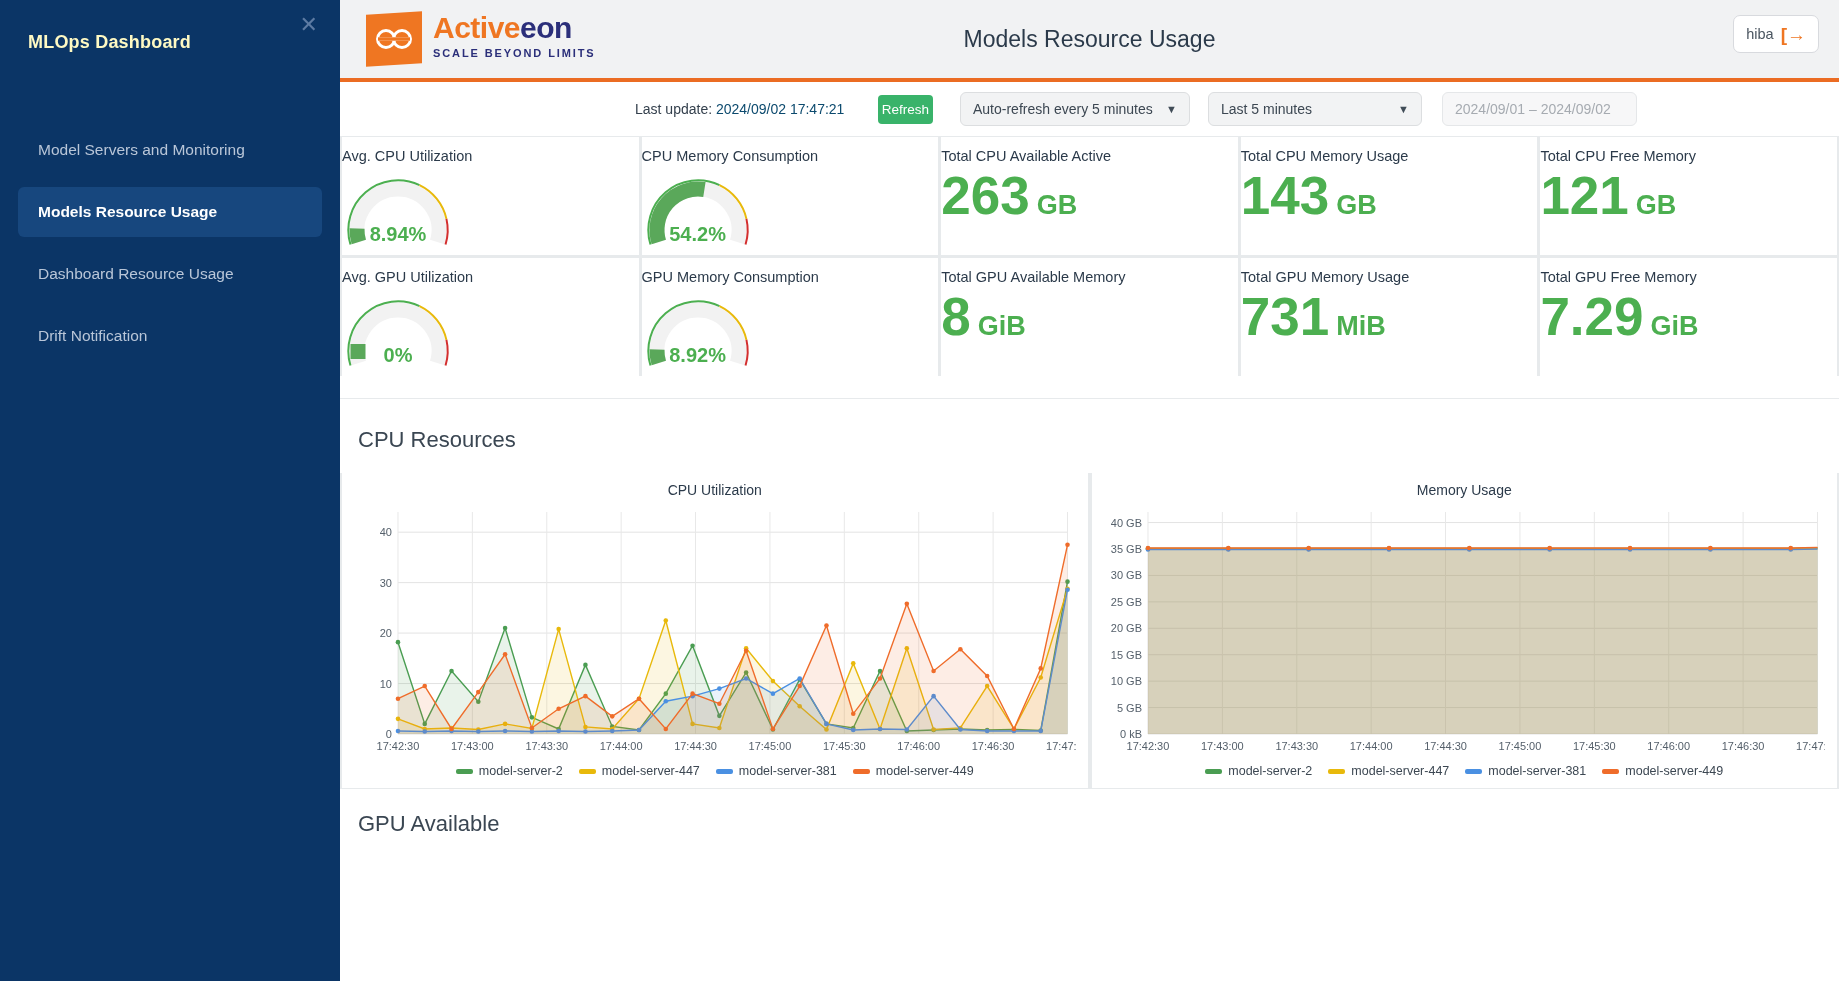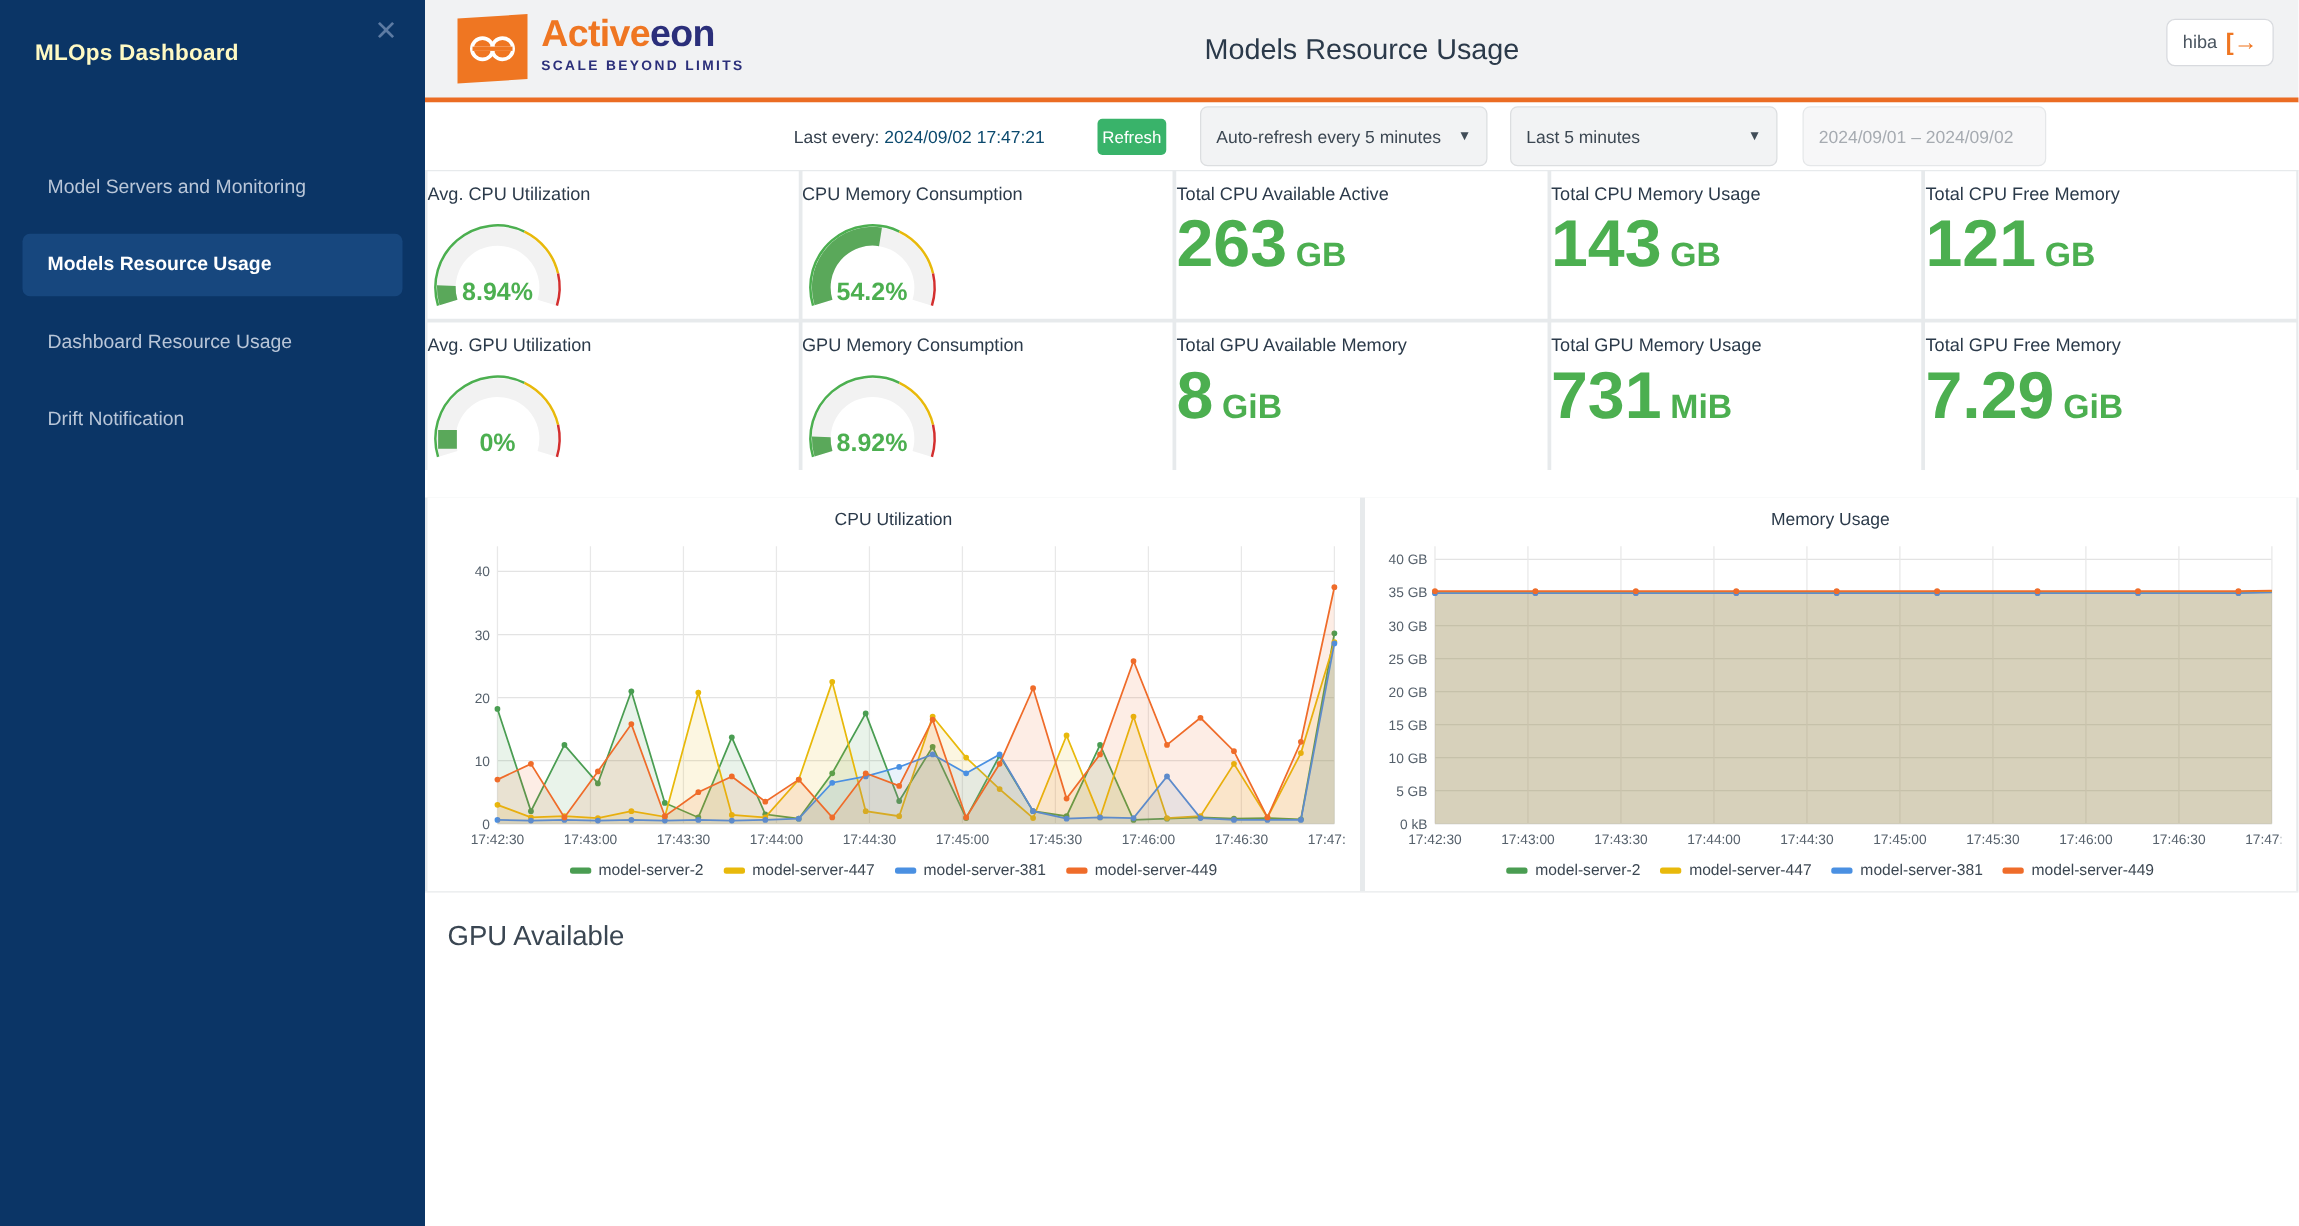--- a/index.html
+++ b/index.html
@@ -81,21 +81,21 @@
   .last-update {
     position: absolute; left: 295px; font-size: 14px; color: #34404d;
   }
   .last-update .val { color: #0c4a6e; }
   .refresh-btn {
     position: absolute; left: 538px; width: 55px; height: 29px;
     background: #39b36a; color: #fff; border: 0; border-radius: 4px;
     font-size: 13.5px; cursor: pointer; font-family: inherit;
   }
   .sel {
-    position: absolute; height: 48px; background: #f2f3f4;
+    position: absolute; height: 34px; background: #f2f3f4;
     border: 1px solid #dcdee0; border-radius: 6px;
     display: flex; align-items: center; justify-content: space-between;
     padding: 0 12px; font-size: 14px; color: #3c4752; cursor: pointer;
   }
   .sel.auto { left: 620px; width: 230px; }
   .sel.range { left: 868px; width: 214px; }
   .sel.dates { left: 1102px; width: 195px; background: #f7f7f8;
                color: #a6abb1; cursor: default; border-color:#e5e7e9; }
   .chev { font-size: 11px; color: #404c57; }
 
@@ -189,21 +189,21 @@
       </div>
       <div class="page-title">Models Resource Usage</div>
       <div class="user-btn">
         <span>hiba</span>
         <span class="logout-icon">[→</span>
       </div>
     </header>
 
     <div class="toolbar">
       <div class="last-update">
-        <span>Last every:</span>
+        <span>Last update:</span>
         <span class="val">2024/09/02 17:47:21</span>
       </div>
       <button class="refresh-btn">Refresh</button>
       <div class="sel auto">
         <span>Auto-refresh every 5 minutes</span>
         <span class="chev">▼</span>
       </div>
       <div class="sel range">
         <span>Last 5 minutes</span>
         <span class="chev">▼</span>
@@ -304,20 +304,23 @@
         <div class="kpi">
           <div class="kpi-title">Total GPU Free Memory</div>
           <div class="kpi-value">
             <span class="kpi-num">7.29</span>
             <span class="kpi-unit">GiB</span>
           </div>
         </div>
       </div>
     <div class="kpi-spacer"></div>
 
+    <div class="section-head">
+      <div class="section-title">CPU Resources</div>
+    </div>
     <div class="charts-row">
       <div class="chart-card">
         <div class="chart-title">CPU Utilization</div>
         <div class="chart-body">
             <svg viewBox="0 0 722 258" preserveAspectRatio="none">
               <line x1="44" x2="714" y1="232" y2="232" stroke="#e3e3e3" stroke-width="1"></line>
               <text x="38" y="236" text-anchor="end" font-size="11" fill="#55606b" font-family="&quot;Liberation Sans&quot;, sans-serif">0</text>
               <line x1="44" x2="714" y1="181.54545454545456" y2="181.54545454545456" stroke="#e3e3e3" stroke-width="1"></line>
               <text x="38" y="185.54545454545456" text-anchor="end" font-size="11" fill="#55606b" font-family="&quot;Liberation Sans&quot;, sans-serif">10</text>
               <line x1="44" x2="714" y1="131.0909090909091" y2="131.0909090909091" stroke="#e3e3e3" stroke-width="1"></line>

